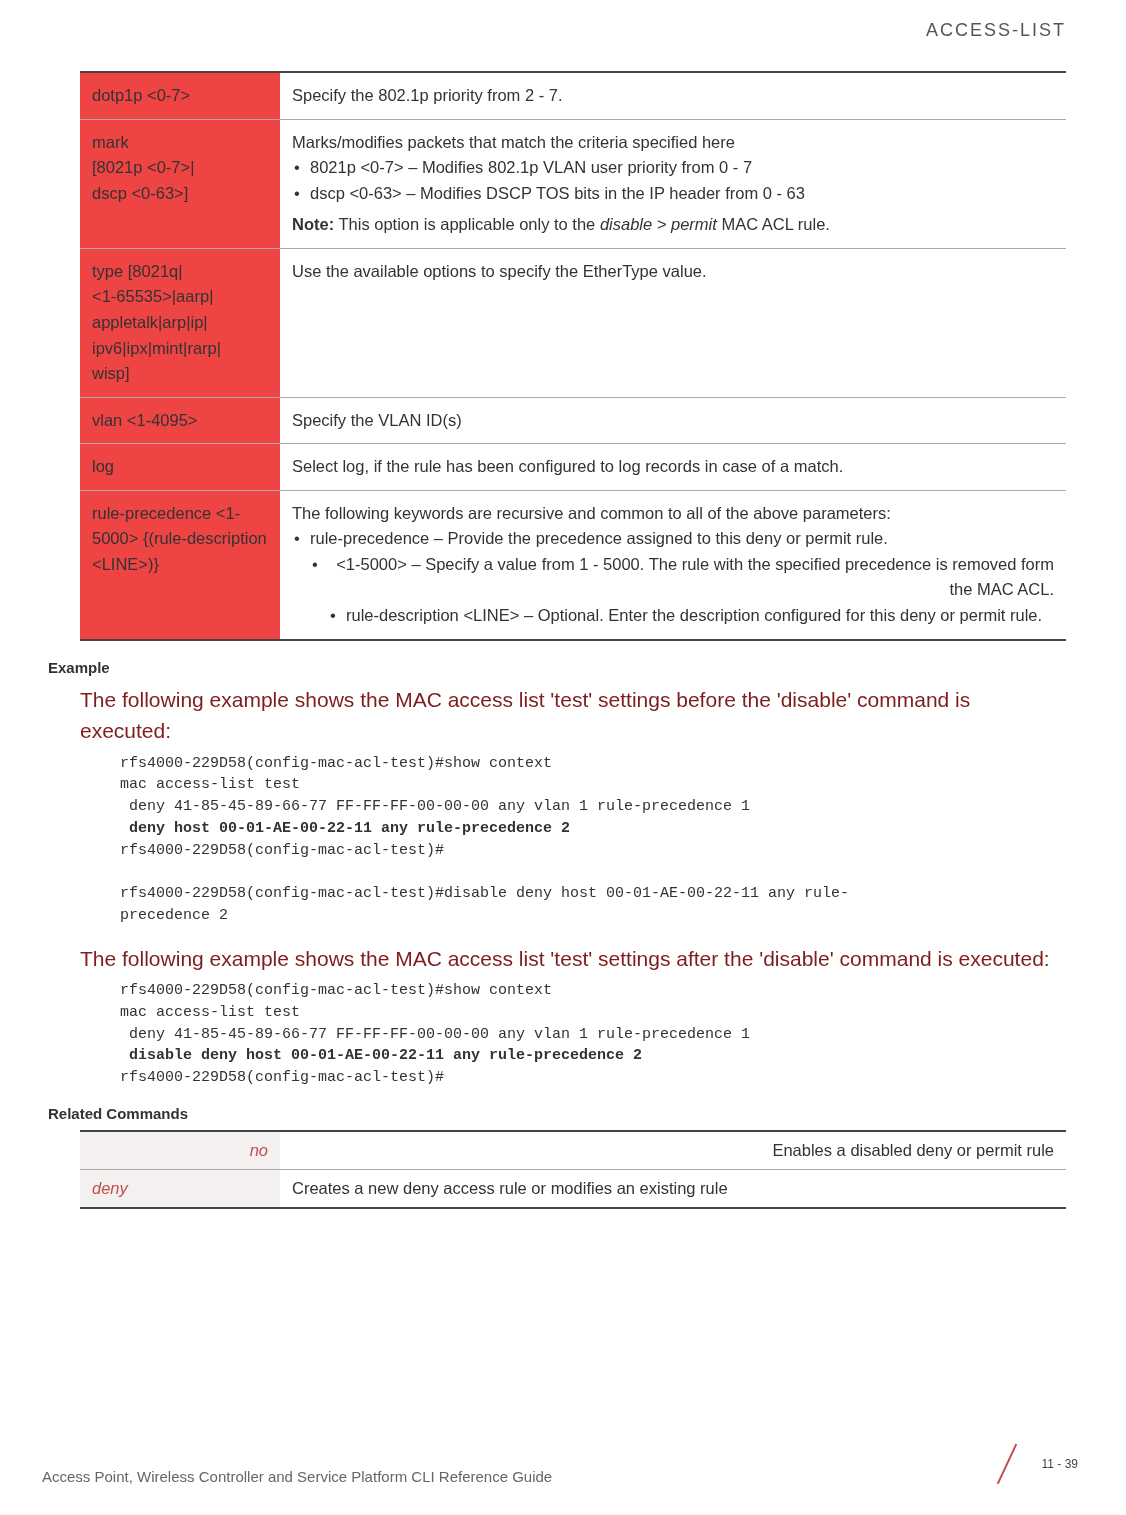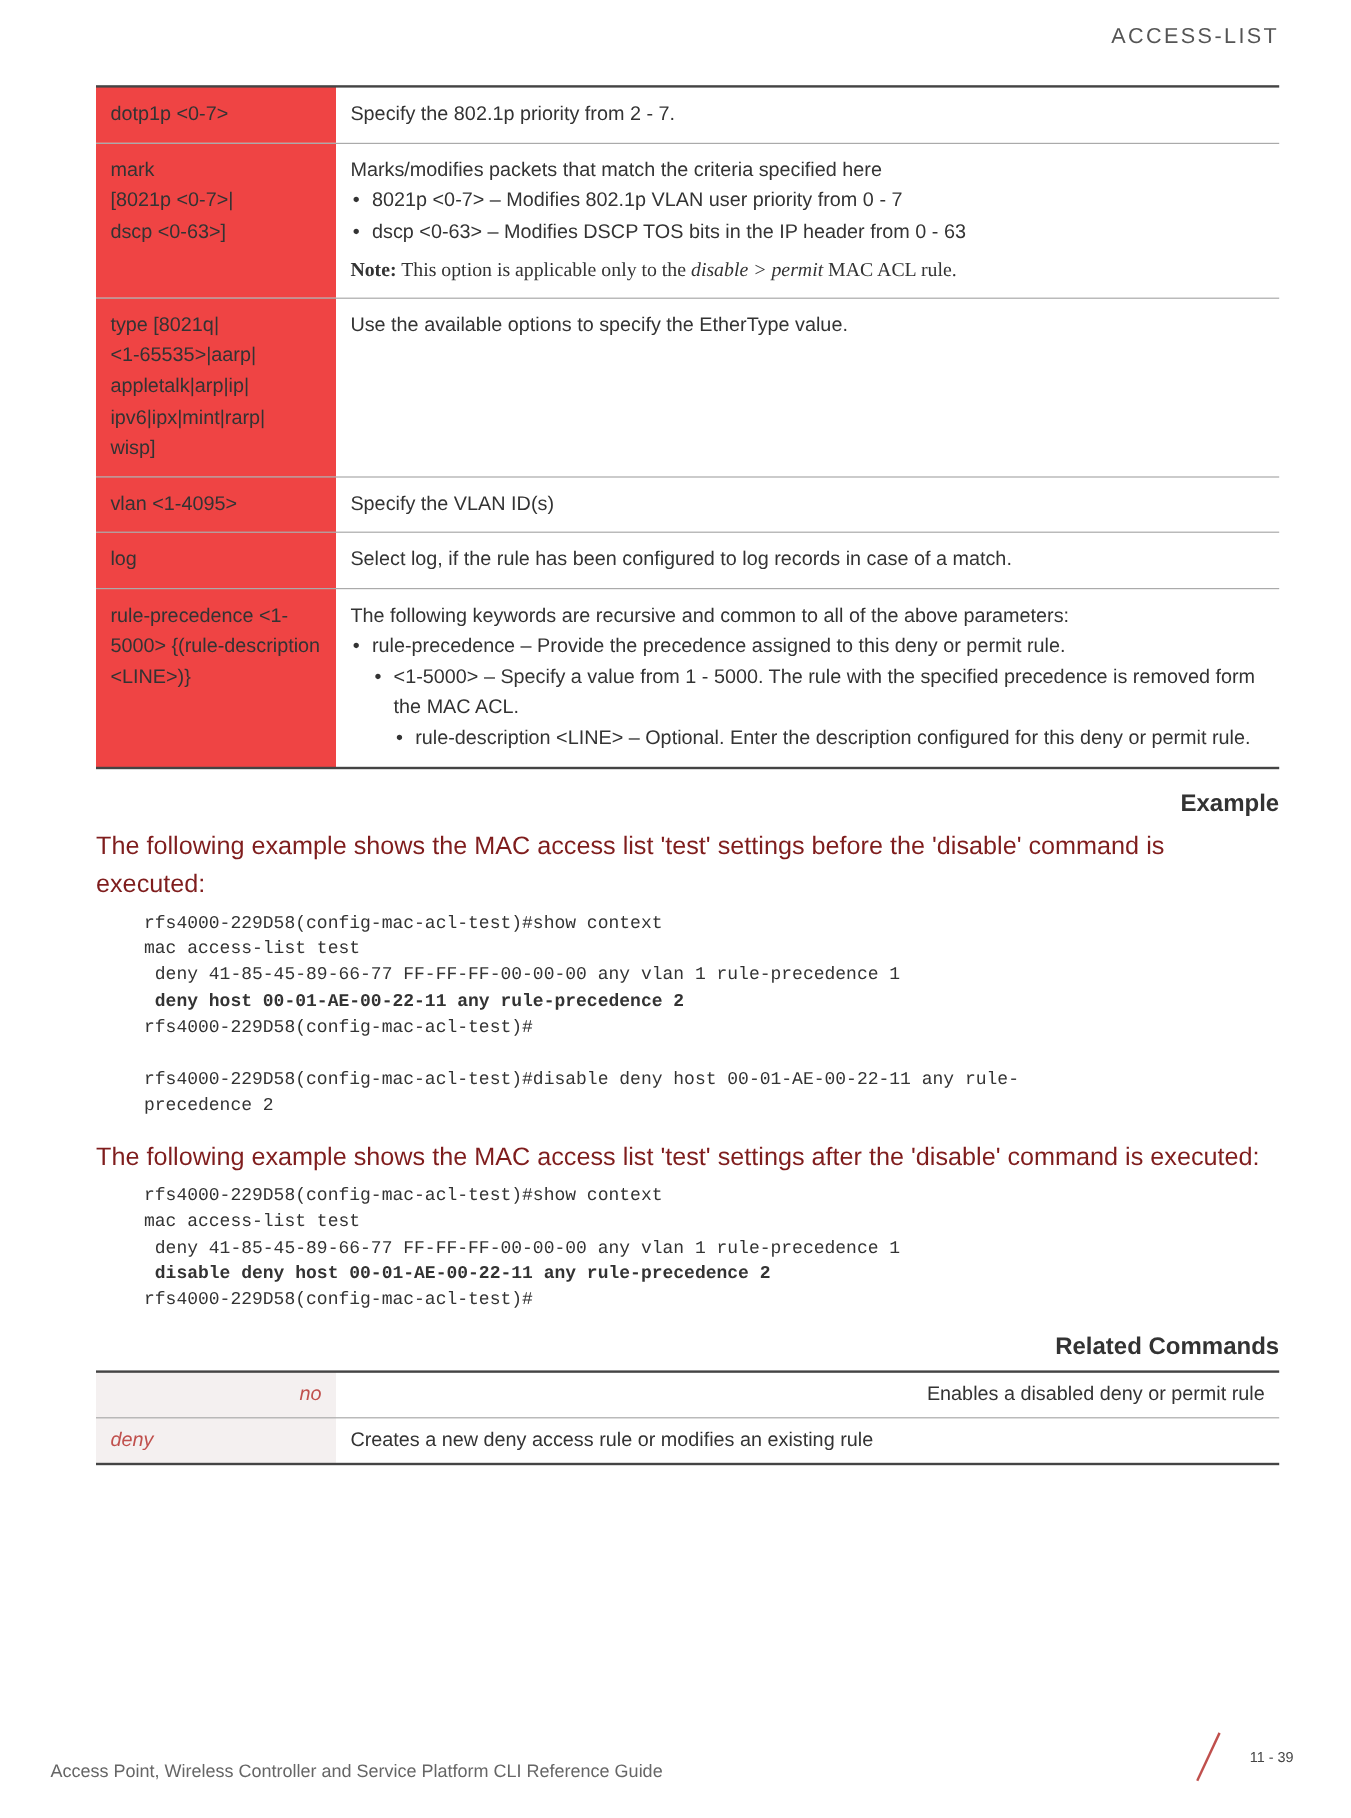--- a/index.html
+++ b/index.html
@@ -57,35 +57,35 @@
       padding-left: 18px;
       position: relative;
     }
     .bullets > li::before {
       content: "•";
       position: absolute;
       left: 2px;
     }
     .bullets.inner {
       padding-left: 18px;
+      text-align: right;
     }
     .bullets.inner2 {
       padding-left: 36px;
     }
     .note-label {
       font-weight: bold;
     }
     .italic {
       font-style: italic;
     }
     .section-heading {
       font-weight: bold;
-      font-size: 20px;
+      font-size: 15px;
       margin: 8px 0 8px -32px;
-      text-align: right;
     }
     .body-text {
       font-size: 21px;
       line-height: 1.5;
       margin-bottom: 6px;
       color: #7f1d1d;
     }
     .code-block {
       font-family: "Courier New", monospace;
       font-size: 15px;
@@ -171,21 +171,21 @@
     <tr>
       <td style="white-space:pre-line;">mark
  [8021p &lt;0-7&gt;|
 dscp &lt;0-63&gt;]</td>
       <td>
         <div>Marks/modifies packets that match the criteria specified here</div>
         <ul class="bullets">
           <li>8021p &lt;0-7&gt; – Modifies 802.1p VLAN user priority from 0 - 7</li>
           <li>dscp &lt;0-63&gt; – Modifies DSCP TOS bits in the IP header from 0 - 63</li>
         </ul>
-        <div style="margin-top:6px;font-family:Liberation Serif, serif;">
+        <div style="margin-top:6px;">
           <span class="note-label">Note:</span><span> This option is applicable only to the </span><span class="italic">disable &gt; permit</span><span> MAC ACL rule.</span>
         </div>
       </td>
     </tr>
     <tr>
       <td style="white-space:pre-line;">type [8021q|
 &lt;1-65535&gt;|aarp|
 appletalk|arp|ip|
 ipv6|ipx|mint|rarp|
 wisp]</td>

